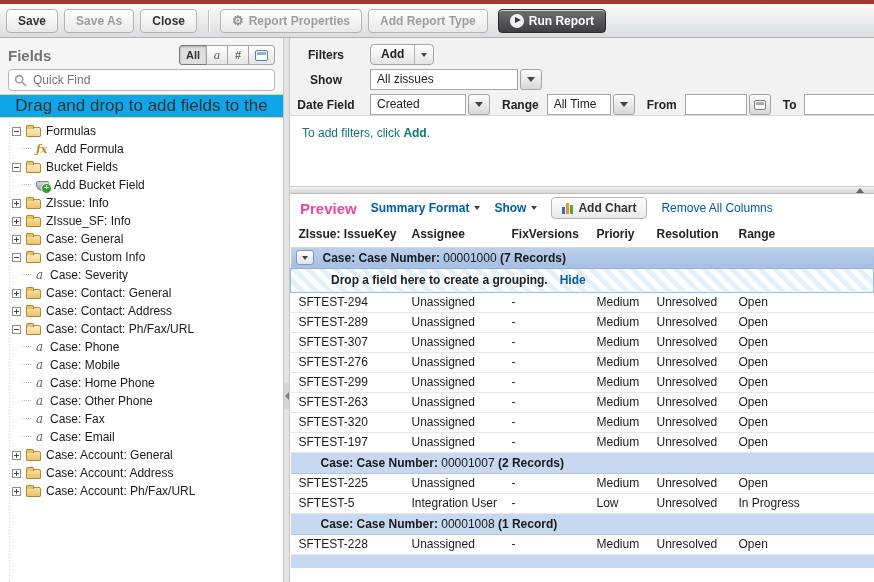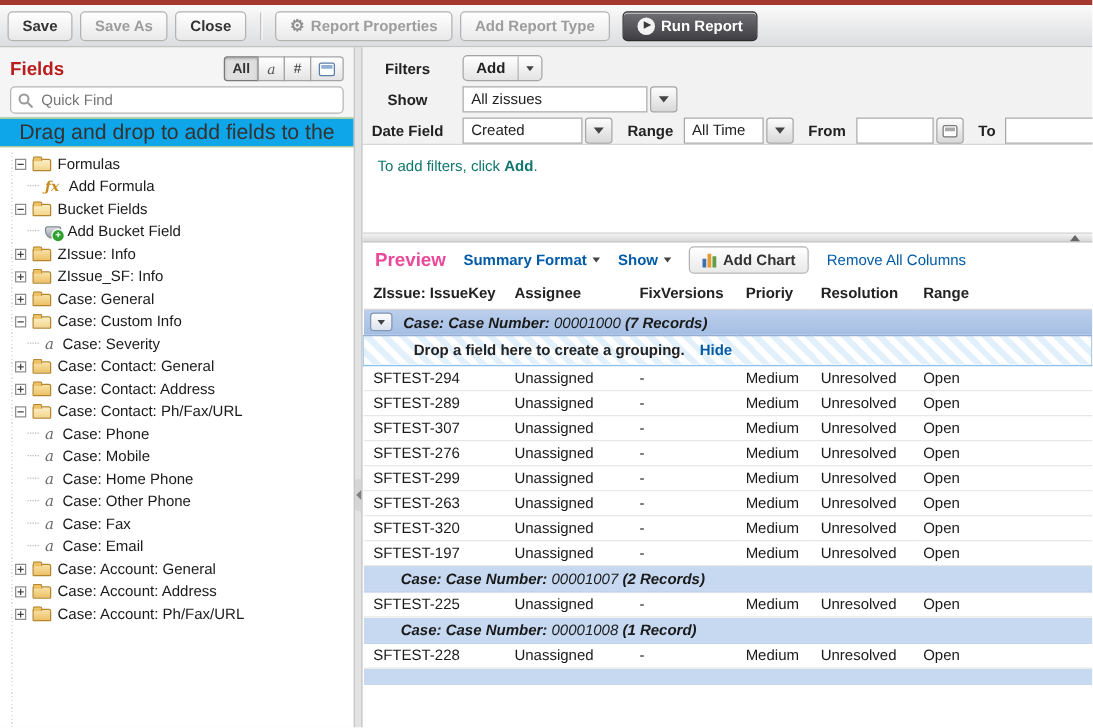--- a/index.html
+++ b/index.html
@@ -24,21 +24,21 @@
   .main { display:flex; height:544px; }
   .left-panel { width:283px; flex:none; display:flex; flex-direction:column; background:#f5f5f5; }
   .v-divider { width:7px; flex:none; background:#e3e3e3; border-left:1px solid #c6c6c6; border-right:1px solid #c6c6c6; position:relative; }
   .v-divider .tab { position:absolute; top:345px; left:0; width:5px; height:26px; background:#d5d5d5; border-radius:3px 0 0 3px;
                     display:flex; align-items:center; justify-content:center; cursor:pointer; }
   .arr-left { width:0; height:0; border-top:4px solid transparent; border-bottom:4px solid transparent; border-right:4px solid #7e7e7e; }
   .right-pane { flex:1; min-width:0; display:flex; flex-direction:column; background:#fff; }
 
   
   .fields-header { height:28px; display:flex; align-items:center; justify-content:space-between; padding:6px 8px 0 8px; }
-  .fields-title { font-size:15px; font-weight:bold; color:#b91c1c; }
+  .fields-title { font-size:15px; font-weight:bold; color:#737373; }
   .seg-group { display:flex; }
   .seg-btn { border:1px solid #a5a5a5; background:linear-gradient(#fff,#e4e4e4); padding:2px 6px; font-size:11px;
              margin-left:-1px; color:#333; cursor:pointer; min-width:22px; text-align:center; height:20px; display:flex; align-items:center; justify-content:center; }
   .seg-btn:first-child { border-radius:3px 0 0 3px; }
   .seg-btn:last-child { border-radius:0 3px 3px 0; }
   .seg-btn.active { background:#dfdfdf; box-shadow:inset 0 1px 2px rgba(0,0,0,.25); font-weight:bold; border-color:#787878; }
   .seg-a { font-family:"DejaVu Serif", serif; font-style:italic; color:#555; }
   .cal-mini { width:13px; height:11px; border:1px solid #5c7ea8; border-radius:2px; background:#fff; position:relative; }
   .cal-mini::before { content:""; position:absolute; top:1px; left:1px; right:1px; height:3px; background:#8fb0d6; }
   .quickfind { height:28px; padding:3px 8px; position:relative; }
@@ -114,21 +114,21 @@
   .preview-table th { text-align:left; font-weight:bold; color:#222; padding:0 8px; height:25px;
                       border-bottom:1px solid #d6d6d6; background:#fff; white-space:nowrap; overflow:hidden; cursor:pointer; }
   .preview-table td { white-space:nowrap; overflow:hidden; }
   tr.data td { padding:0 8px; height:20px; border-bottom:1px solid #e7e7e7; background:#fff; color:#1a1a1a; }
   tr.group1 td { height:21px; background:linear-gradient(#bdd0ec,#a4bee3); border-bottom:1px solid #96acd0; padding:0 3px; }
   tr.group2 td { height:21px; background:#c6d9f1; border-bottom:1px solid #b0c6e4; padding:0 0 0 30px; }
   tr.group2.partial td { height:14px; border-bottom:none; }
   .g-wrap { display:flex; align-items:center; gap:9px; }
   .g-toggle { width:18px; height:15px; background:linear-gradient(#fdfdfd,#dde4ee); border:1px solid #8296b5; border-radius:3px;
               display:inline-flex; align-items:center; justify-content:center; cursor:pointer; flex:none; margin-left:2px; }
-  .g-text { white-space:nowrap;font-style:italic; }
+  .g-text { white-space:nowrap; }
   .g-label, .g-count { font-weight:bold; color:#1a1a1a; }
   .g-val { font-weight:normal; color:#1a1a1a; }
   tr.dropzone td { height:24px; padding:0 0 0 40px;
         background:repeating-linear-gradient(45deg, #ffffff 0 5px, #e1f0fa 5px 10px);
         border:1px solid #8fc0e8; }
   .dz-text { font-weight:bold; color:#222; }
   .dz-hide { color:#015ba7; font-weight:bold; margin-left:12px; cursor:pointer; }
 </style>
 </head>
 <body>
@@ -463,20 +463,28 @@
               </td>
             </tr>
             <tr class="data">
               <td>SFTEST-225</td>
               <td>Unassigned</td>
               <td>-</td>
               <td>Medium</td>
               <td>Unresolved</td>
               <td>Open</td>
             </tr>
+            <tr class="data">
+              <td>SFTEST-5</td>
+              <td>Integration User</td>
+              <td>-</td>
+              <td>Low</td>
+              <td>Unresolved</td>
+              <td>In Progress</td>
+            </tr>
             <tr class="group2">
               <td colspan="6">
                 <div class="g-wrap">
                   <span class="g-text"><span class="g-label">Case: Case Number:</span><span class="g-val"> 00001008 </span><span class="g-count">(1 Record)</span></span>
                 </div>
               </td>
             </tr>
             <tr class="data">
               <td>SFTEST-228</td>
               <td>Unassigned</td>

